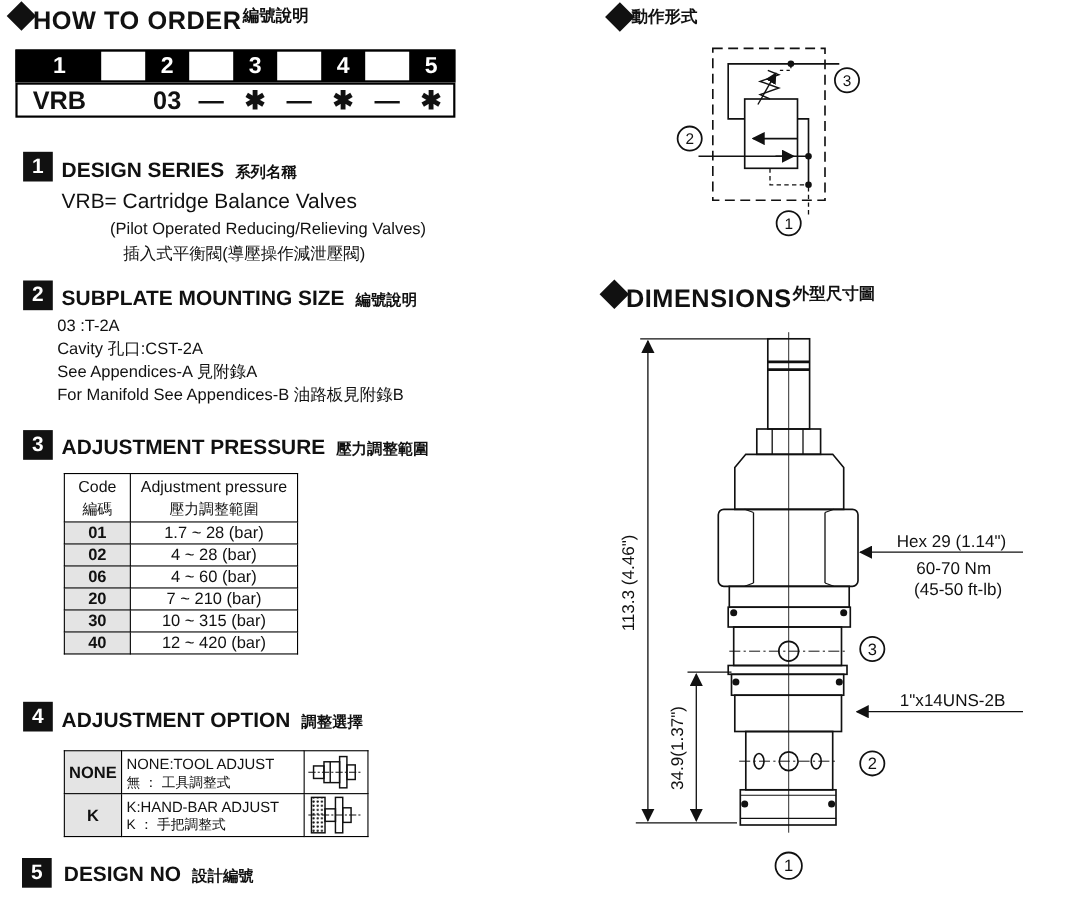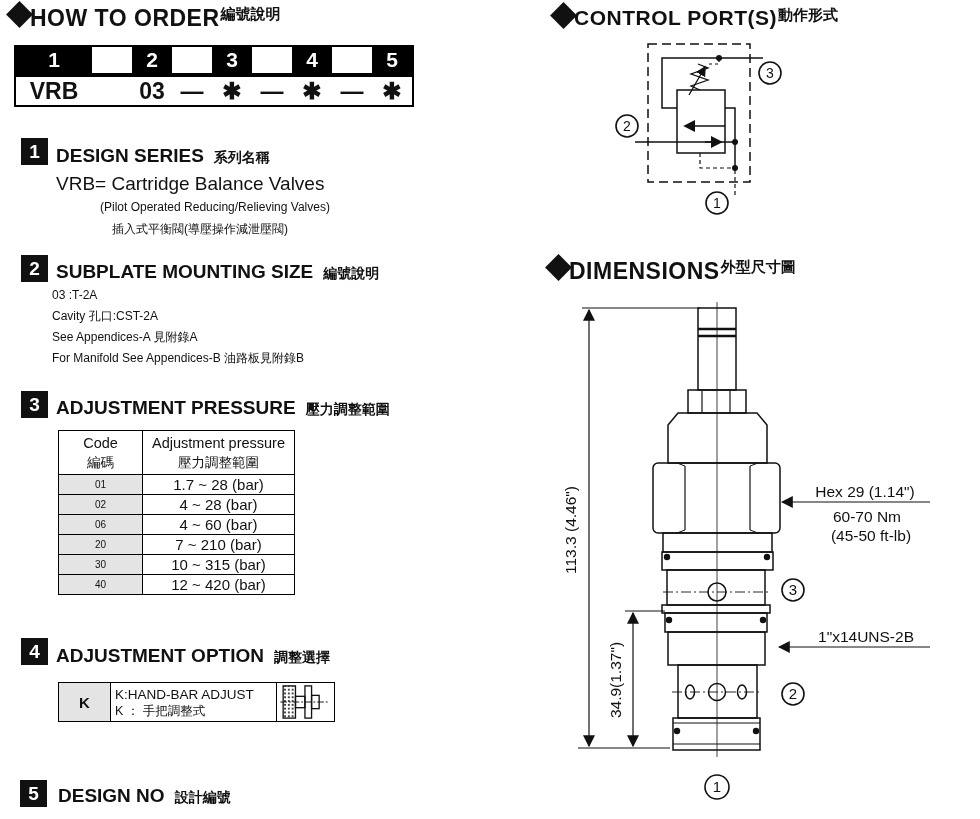--- a/index.html
+++ b/index.html
@@ -27,36 +27,36 @@
   .order-row2 { display:flex; width:400px; height:32px; background:#fff; border:2.5px solid #000; border-top-width:2px; }
   .order-row2 .c { display:flex; align-items:center; justify-content:center;
                    font-weight:bold; font-size:23px; }
   .w79 { width:79px; } .w40 { width:40px; flex:0 0 auto; }
 
   table { border-collapse:collapse; }
   td { border:1.8px solid #000; text-align:center; vertical-align:middle; }
   .gray { background:#e4e4e4; }
 
   
-  .ptab td.code { width:84px; font-weight:normal; font-size:10px; }
+  .ptab td.code { width:60px; font-weight:bold; font-size:15px; }
   .ptab td.range { width:152px; font-size:15px; }
   .ptab td { height:20px; padding:0 2px; }
   .ptab .hen { font-size:14.5px; line-height:19px; }
   .ptab .hzh { font-size:13.5px; line-height:19px; }
   .ptab td.hcell { height:44px; font-weight:normal; }
 
   
   .otab td { height:39px; }
   .otab .ocode { width:52px; font-weight:bold; font-size:15px; }
   .otab .odesc { width:166px; text-align:left; padding:2px 4px; }
   .otab .oicon { width:58px; }
   .odesc .en { font-size:13.5px; line-height:17px; white-space:nowrap; }
   .odesc .zhl { font-size:12.5px; line-height:16px; white-space:nowrap; }
 
-  .body-text { font-size:12px; white-space:nowrap; }
+  .body-text { font-size:15px; white-space:nowrap; }
   svg text { font-family:"Liberation Sans", sans-serif; fill:#111; }
   svg { display:block; }
 </style>
 </head>
 <body>
 
 <div id="page">
 
   <div class="abs hdr" style="left:10px; top:5px;">
     <span class="diamond"></span>
@@ -148,20 +148,39 @@
         </tr>
   </tbody>
     </table>
 
   <div class="abs badge" style="left:21px; top:638px;">4</div>
   <div class="abs sec-title" style="left:56px; top:645px;">
     <span>ADJUSTMENT OPTION</span><span class="zh">調整選擇</span>
   </div>
   <table class="abs otab" style="left:58px; top:682px;">
     <tbody>
+        <tr>
+      <td class="ocode gray">NONE</td>
+      <td class="odesc">
+        <div class="en">NONE:TOOL ADJUST</div>
+        <div class="zhl">無 ： 工具調整式</div>
+      </td>
+      <td class="oicon">
+        <svg width="54" height="36" viewBox="0 0 52 38">
+          <g stroke="#111" fill="none" stroke-width="1.4">
+            <line x1="1" y1="19" x2="51" y2="19" stroke-width="1" stroke-dasharray="7 2 2 2"></line>
+            <rect x="6" y="13" width="10" height="12"></rect>
+            <rect x="16" y="9" width="15" height="20"></rect>
+            <line x1="22" y1="9" x2="22" y2="29"></line>
+            <rect x="31" y="4" width="7" height="30"></rect>
+            <rect x="38" y="12" width="8" height="14"></rect>
+          </g>
+        </svg>
+      </td>
+    </tr>
     <tr>
       <td class="ocode gray">K</td>
       <td class="odesc">
         <div class="en">K:HAND-BAR ADJUST</div>
         <div class="zhl">K ： 手把調整式</div>
       </td>
       <td class="oicon">
         <svg width="54" height="36" viewBox="0 0 52 38">
           <defs>
             <pattern id="knurl" width="4" height="4" patternUnits="userSpaceOnUse">
@@ -181,21 +200,20 @@
   </tbody>
     </table>
 
   <div class="abs badge" style="left:20px; top:780px;">5</div>
   <div class="abs sec-title" style="left:58px; top:785px;">
     <span>DESIGN NO</span><span class="zh">設計編號</span>
   </div>
 
   <div class="abs hdr" style="left:554px; top:6px;">
     <span class="diamond"></span>
-    <span class="hdr-title" style="font-size:21px;">CONTROL PORT(S)</span>
     <span class="hdr-zh" style="font-size:15px;">動作形式</span>
   </div>
 
   <svg class="abs" style="left:545px; top:35px;" width="260" height="195" viewBox="0 0 260 195">
     <defs>
       <marker id="ah1" viewBox="0 0 10 10" refX="8.5" refY="5" markerWidth="8" markerHeight="8" orient="auto-start-reverse">
           <path d="M0,0L10,5L0,10z" fill="#111"></path>
         </marker>
     </defs>
     <g stroke="#111" fill="none" stroke-width="1.5">

